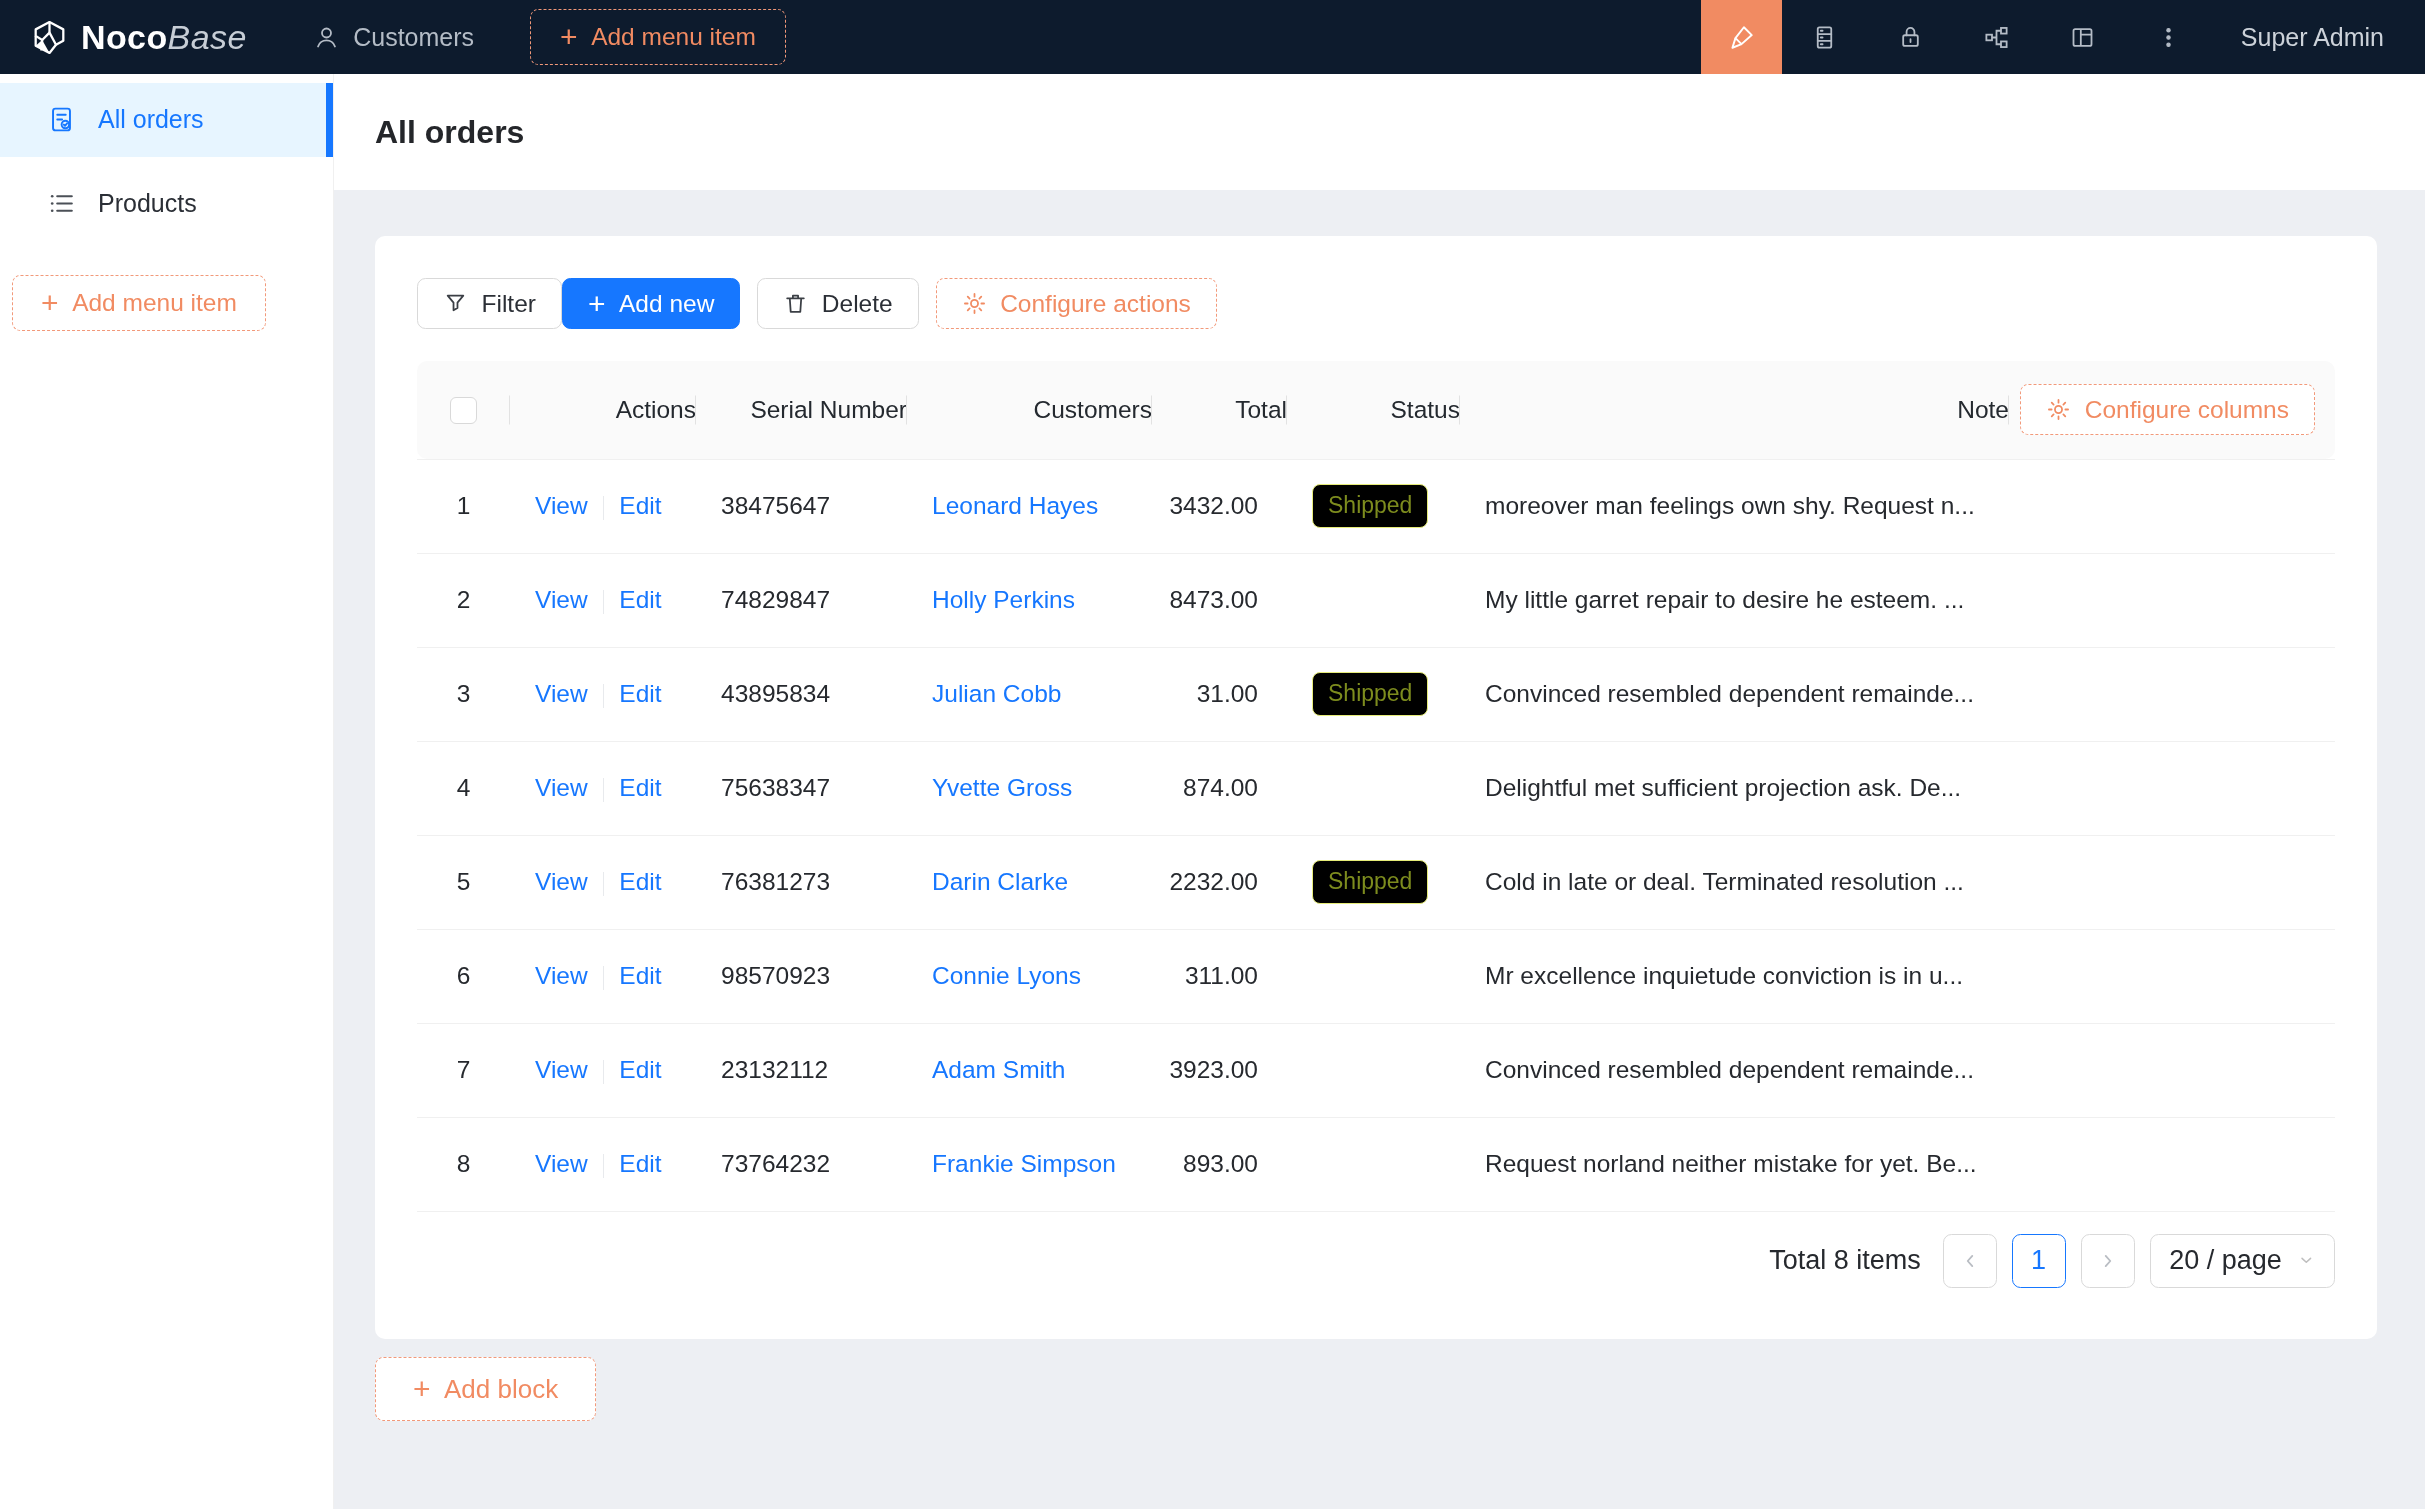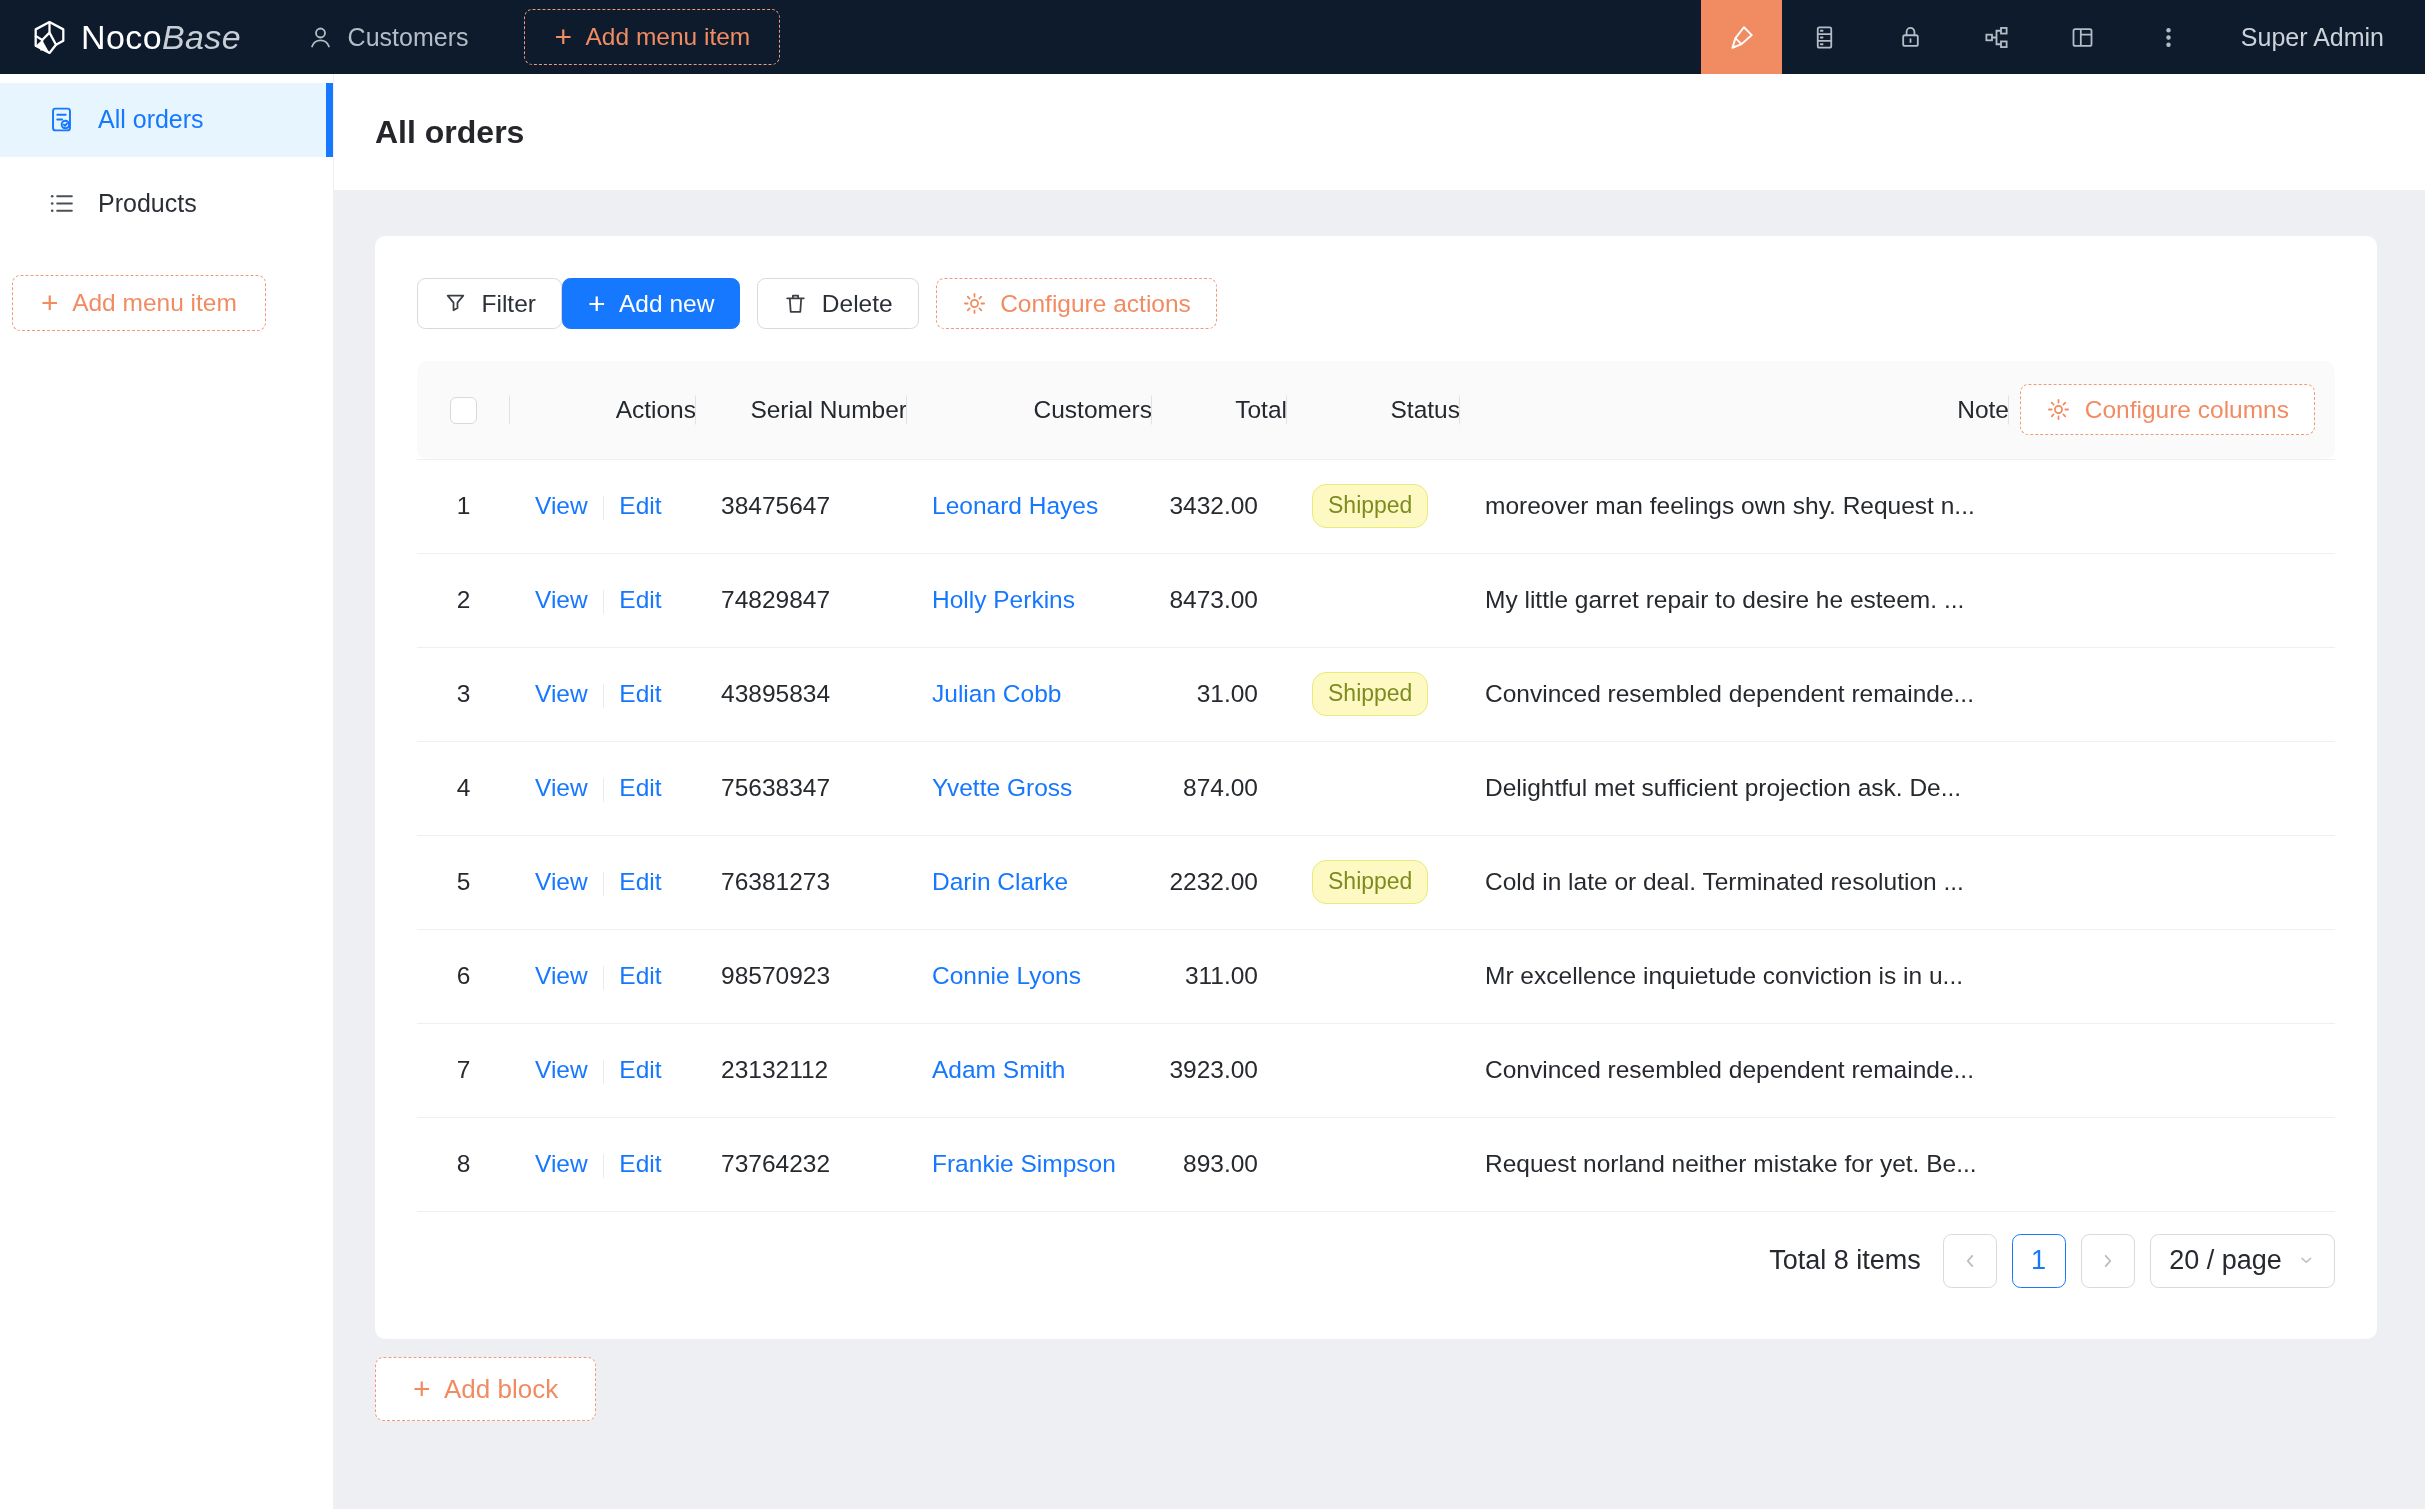--- a/index.html
+++ b/index.html
@@ -5,21 +5,21 @@
   * { margin:0; padding:0; box-sizing:border-box; }
   html,body { width:2426px; height:1509px; overflow:hidden;
     font-family:"Liberation Sans", sans-serif; background:#edeff3; color:#26292e; }
 
   .app { width:100%; height:100%; display:flex; flex-direction:column; }
 
   
   .navbar { height:74px; flex:0 0 74px; background:#0d1b2d; display:flex; align-items:stretch; }
   .logo { display:flex; align-items:center; gap:12px; padding:0 34px 0 30px; }
   .logo-text { font-size:34px; letter-spacing:0.4px; }
-  .logo-bold { color:#ffffff; font-weight:400; }
+  .logo-bold { color:#ffffff; font-weight:700; }
   .logo-light { color:#c7ced6; font-weight:300;font-style:italic; }
   .nav-tabs { display:flex; align-items:stretch; }
   .nav-tab { display:flex; align-items:center; gap:13.5px; padding:0 32px; font-size:25px;
     color:#b4bcc6; cursor:pointer; }
   .nav-tab svg { stroke:#b4bcc6; }
   .nav-tab.active { background:rgba(255,255,255,.09); color:#ffffff; }
   .nav-tab.active svg { stroke:#ffffff; }
   .nav-add-wrap { display:flex; align-items:center; padding-left:24px; }
   .dashed-btn { display:inline-flex; align-items:center; justify-content:center; gap:13.5px;
     border:1.7px dashed #f2997a; color:#f18b62; background:transparent; border-radius:8.5px;
@@ -76,22 +76,22 @@
     transform:translateY(-50%); width:0.8px; height:29px; background:#e2e2e2; }
   tbody td { height:94px; border-bottom:0.8px solid #f0f0f0; font-size:24.5px; color:#26292e;
     padding-left:25px; white-space:nowrap; overflow:hidden; text-overflow:ellipsis; }
   td.c-idx { text-align:center; padding:0; }
   td.c-total, th.h-total-val { text-align:right; padding:0 29px 0 0; }
   .checkbox { display:inline-block; width:27px; height:27px; border:1.7px solid #d9d9d9;
     border-radius:6px; background:#fff; vertical-align:middle; cursor:pointer; }
   .lnk { color:#1677ff; cursor:pointer; }
   .vdiv { display:inline-block; width:1.7px; height:24px; background:#e8eaed; margin:0 15px;
     vertical-align:middle; }
-  .badge { display:inline-block; padding:6.8px 15px; font-size:23px; border-radius:14px;
-    background:#fef9c3; border:1.7px solid #e6ec79; color:#7d8c1e; line-height:1.2; }
+  .badge { display:inline-block; padding:6.8px 15px; font-size:23px; border-radius:8px;
+    background:#000000; border:1.7px solid #e6ec79; color:#7d8c1e; line-height:1.2; }
 
   
   .pagination { margin-top:22px; display:flex; justify-content:flex-end; align-items:center;
     gap:15px; font-size:27px; color:#26292e; }
   .pg-total { margin-right:6.8px; }
   .pg-btn { width:54px; height:54px; border:1.7px solid #d9d9d9; border-radius:8.5px; background:#fff;
     display:flex; align-items:center; justify-content:center; cursor:pointer; }
   .pg-btn svg { stroke:#b9bdc3; }
   .pg-page { width:54px; height:54px; border:1.7px solid #1677ff; border-radius:8.5px; color:#1677ff;
     display:flex; align-items:center; justify-content:center; font-weight:500; background:#fff;

